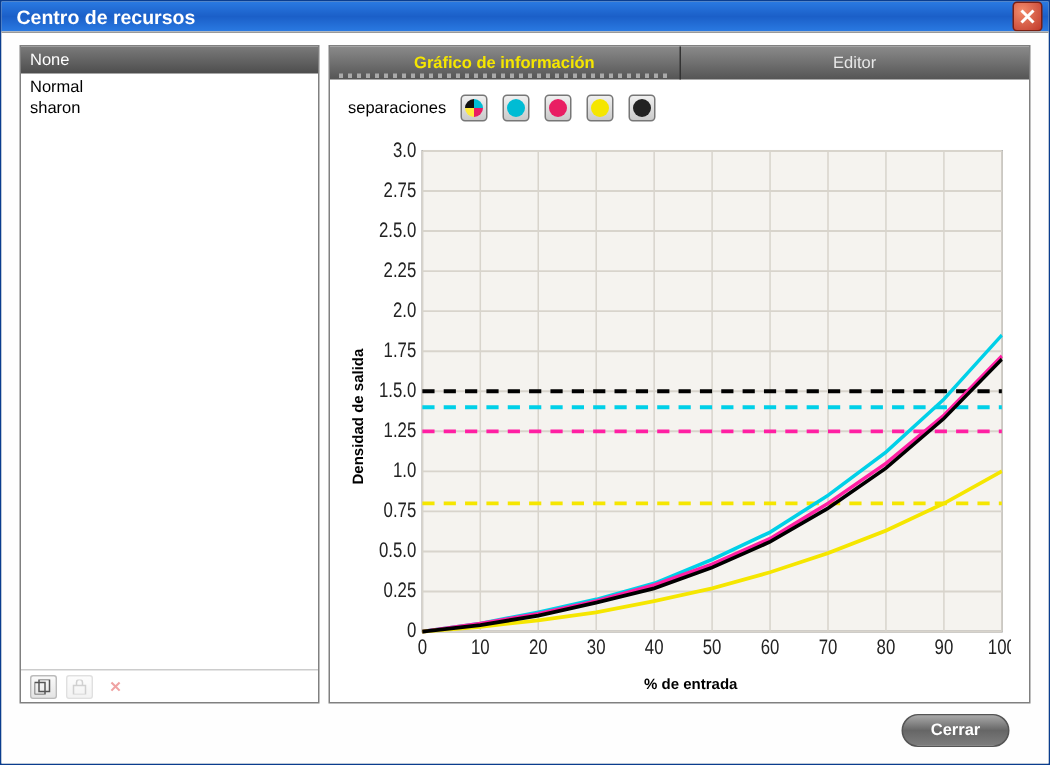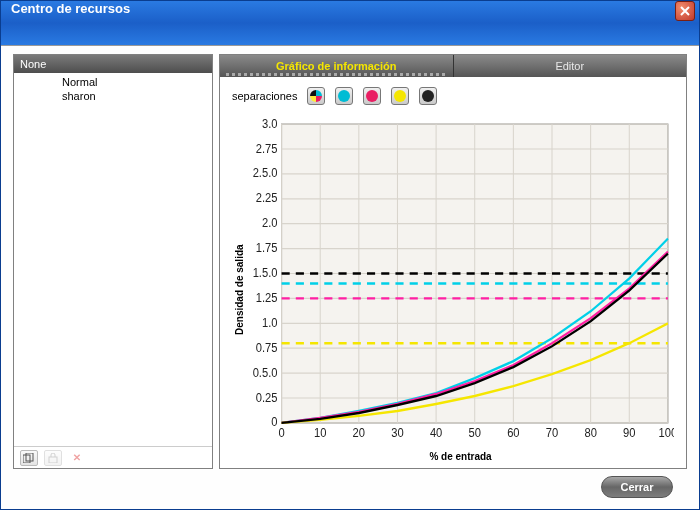--- a/index.html
+++ b/index.html
@@ -1,32 +1,32 @@
 <!DOCTYPE html>
 <html><head>
 <meta charset="utf-8">
 <style>
   * { box-sizing: border-box; margin: 0; padding: 0; font-family: Tahoma, Arial, sans-serif; font-size: 11px; }
   body { background: #ece9d8; width: 700px; height: 510px; overflow: hidden; }
   .window { width: 700px; height: 510px; border: 1px solid #0a3d8f; display: flex; flex-direction: column; }
-  .titlebar { height: 44px; background: linear-gradient(to bottom, #2a7ae2 0%, #1b5fc8 50%, #2a7ae2 100%); display:flex; justify-content:space-between; padding:0 4px; }
+  .titlebar { height: 20px; background: linear-gradient(to bottom, #2a7ae2 0%, #1b5fc8 50%, #2a7ae2 100%); display:flex; align-items:center; justify-content:space-between; padding:0 4px; }
   .titlebar .title { color:#fff; font-weight:bold; font-size:13px; padding-left:6px; }
   .closebtn { width:20px; height:20px; background: radial-gradient(circle at 30% 30%, #f28b6b, #c0392b); border:1px solid #7a1f12; border-radius:3px; display:flex; align-items:center; justify-content:center; color:#fff; font-weight:bold; cursor:pointer; }
   .content { flex:1; background:#fefefe; border-top:1px solid #999; padding:8px 12px 4px 12px; display:flex; flex-direction:column; }
   .row-resource { display:flex; align-items:center; gap:8px; margin-bottom:8px; }
   .row-resource label { font-size:11px; }
   .select-wrap { width:290px; height:20px; border:1px solid #999; background:linear-gradient(to bottom,#fdfdfd,#e8e8e8); display:flex; align-items:center; justify-content:space-between; padding:0 4px; border-radius:2px; cursor:pointer; }
   .select-wrap .arrow { display:flex; flex-direction:column; gap:1px; }
   .select-wrap .arrow span { width:0;height:0;border-left:4px solid transparent;border-right:4px solid transparent; }
   .select-wrap .arrow .up { border-bottom:4px solid #555; }
   .select-wrap .arrow .down { border-top:4px solid #555; }
   .body-row { flex:1; display:flex; gap:6px; min-height:0; }
   .listpanel { width:200px; display:flex; flex-direction:column; border:1px solid #808080; background:#fff; }
   .listheader { background:linear-gradient(to bottom,#7a7a7a,#4d4d4d); color:#fff; font-size:11px; padding:3px 6px; }
-  .listbody { flex:1; padding:2px 6px;margin-left:42px; }
+  .listbody { flex:1; padding:2px 6px; }
   .listbody div { padding:1px 0; cursor:default; }
   .listtools { height:22px; border-top:1px solid #ccc; display:flex; align-items:center; gap:6px; padding:0 6px; }
   .smallbtn { width:18px; height:16px; border:1px solid #bbb; border-radius:2px; display:flex; align-items:center; justify-content:center; font-size:10px; color:#555; cursor:pointer; background:linear-gradient(#fafafa,#e4e4e4); }
   .smallbtn.disabled { opacity:0.45; cursor:default; }
   .rightpanel { flex:1; display:flex; flex-direction:column; border:1px solid #808080; background:#fff; min-width:0; }
   .tabs { height:22px; background:linear-gradient(to bottom,#8a8a8a,#555); display:flex; }
   .tab { flex:1; display:flex; align-items:center; justify-content:center; color:#e8e8e8; font-size:11px; border-right:1px solid #333; cursor:pointer; position:relative; }
   .tab:last-child { border-right:none; }
   .tab.active { color:#f5e600; font-weight:bold; }
   .tab.active::after { content:""; position:absolute; left:6px; right:6px; bottom:1px; height:3px; background:repeating-linear-gradient(90deg,#aaa 0 3px, transparent 3px 6px); }

